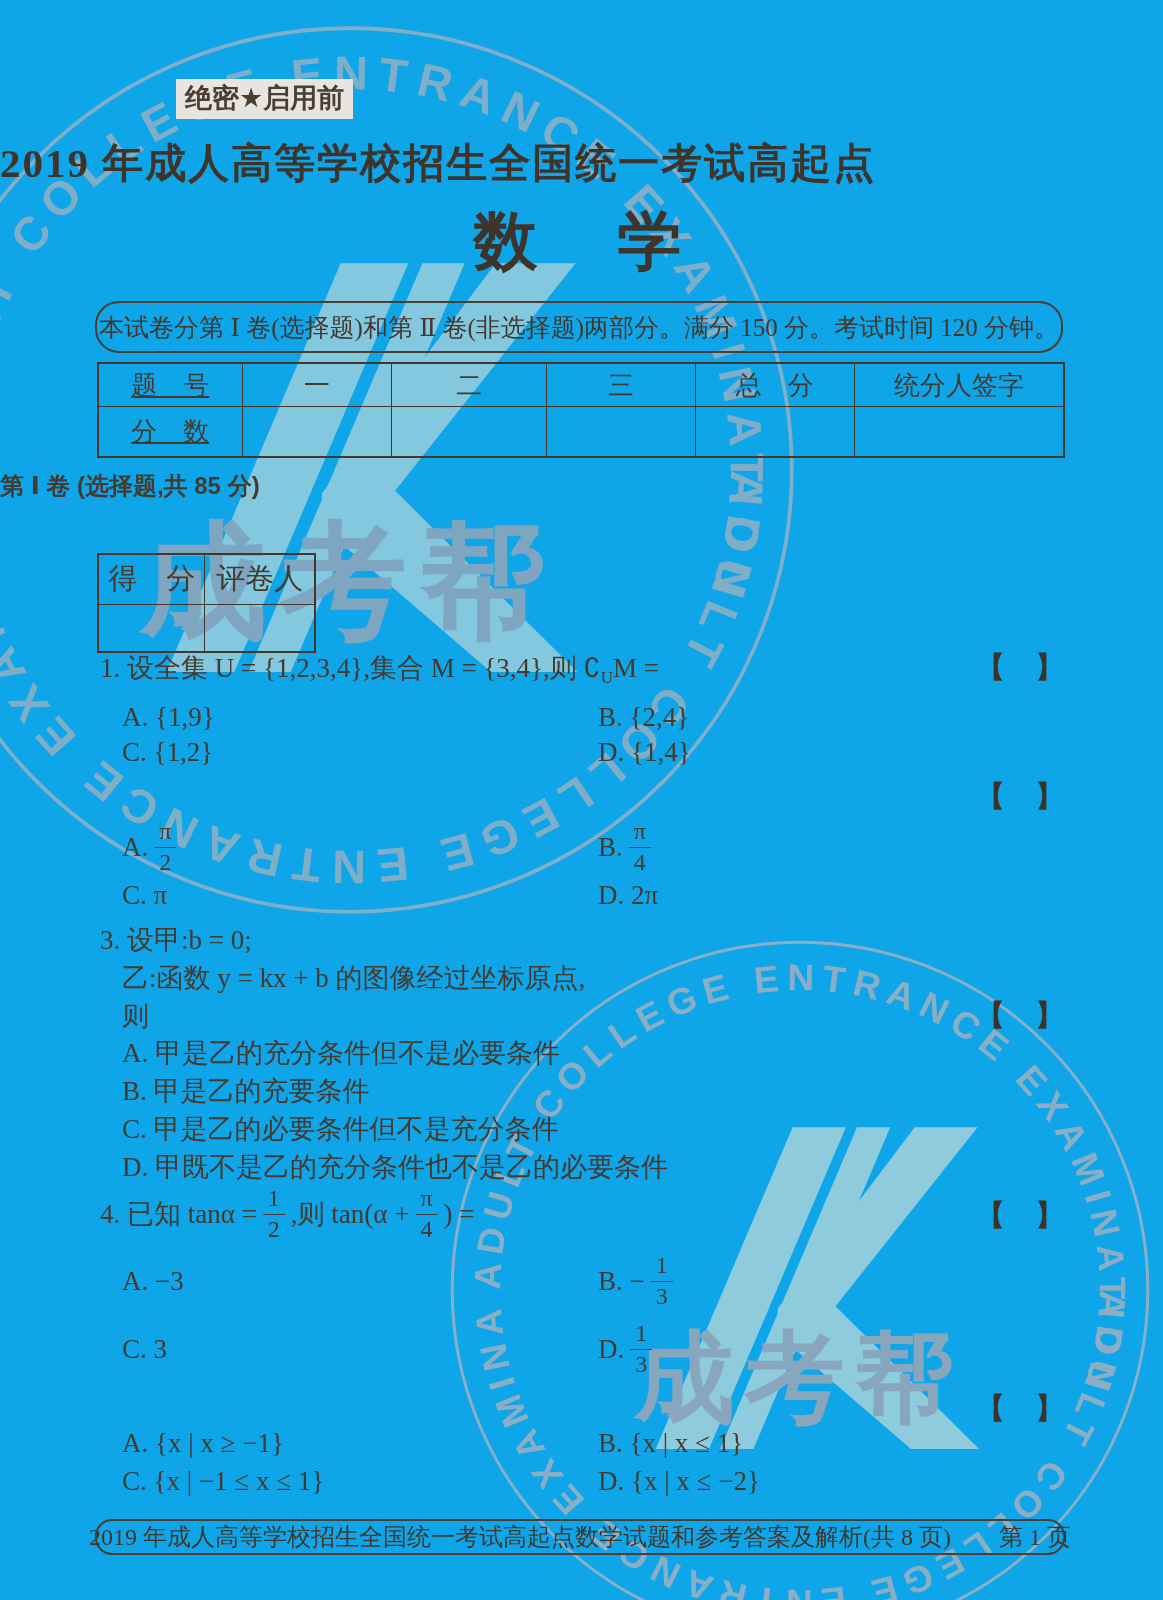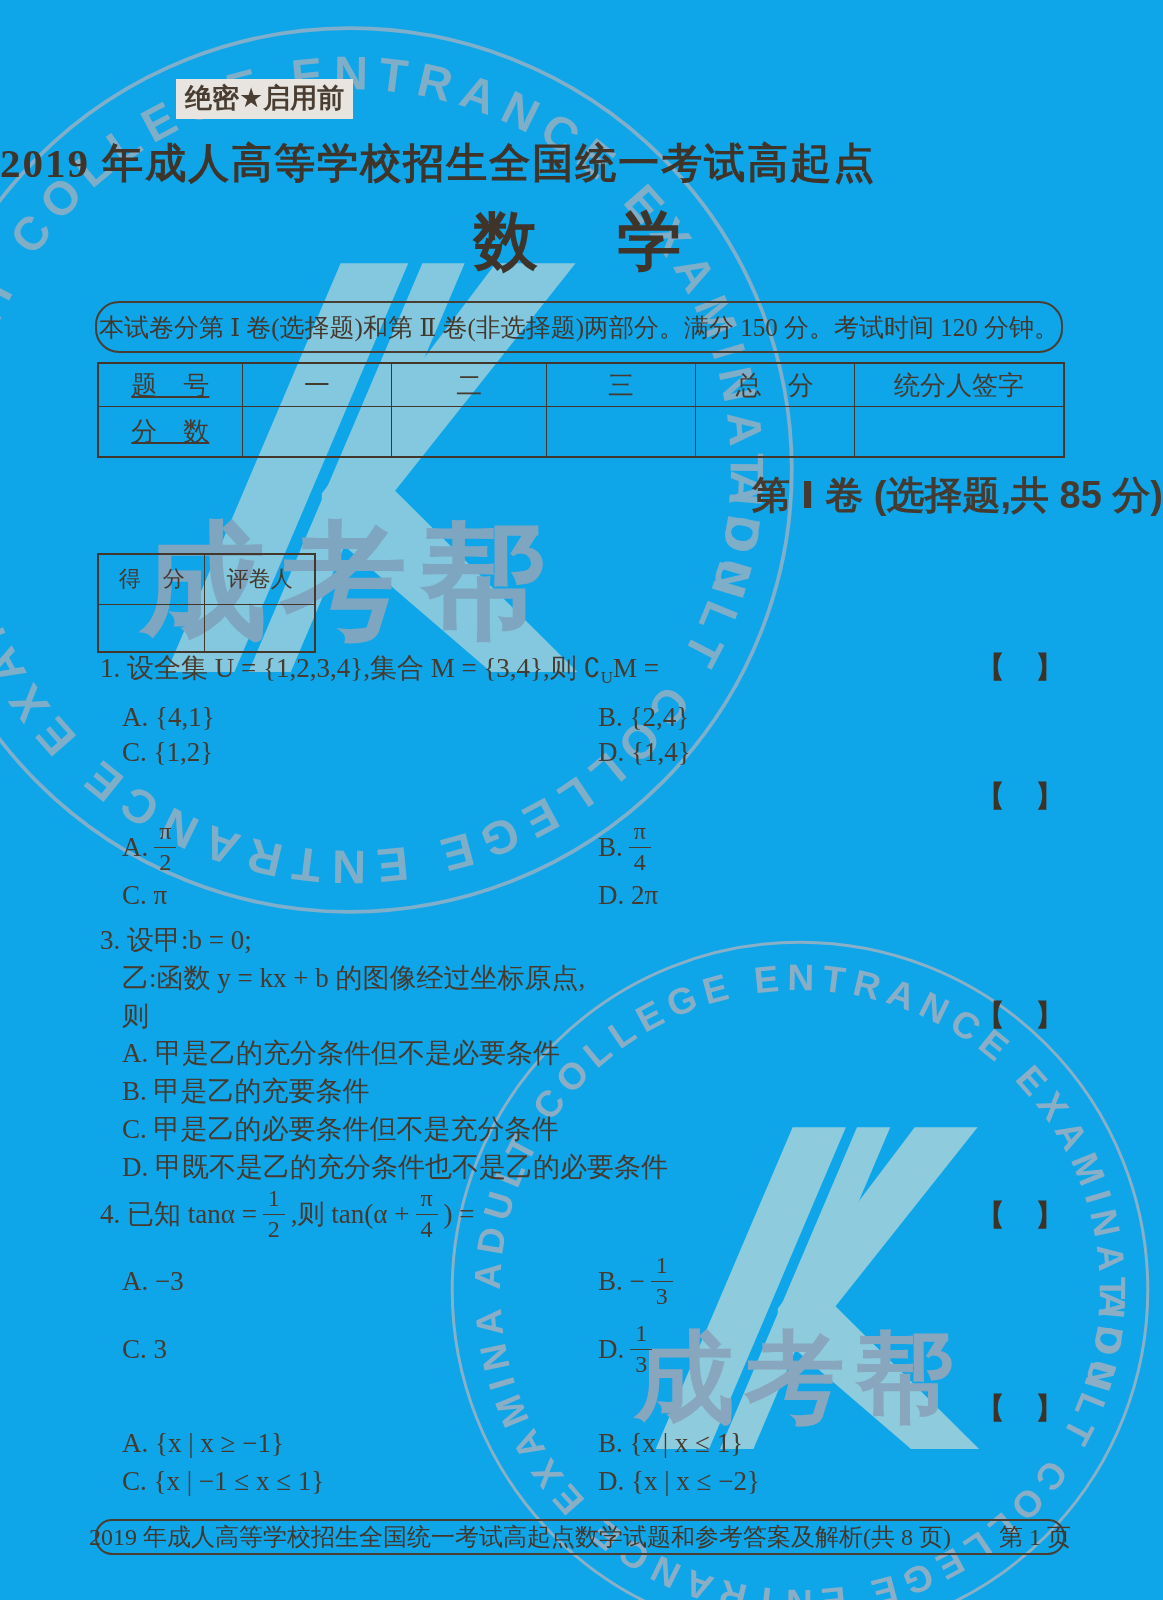--- a/index.html
+++ b/index.html
@@ -33,28 +33,28 @@
   
   .score-table{position:absolute;left:97px;top:362px;width:964px;height:92px;
     border:2.5px solid #43372c;display:grid;
     grid-template-columns:14.8% 15.5% 16.1% 15.4% 16.5% auto;
     grid-template-rows:46% 54%;}
   .score-table .cell{border-left:1.5px solid #43372c;border-top:1.5px solid #43372c;
     display:flex;align-items:center;justify-content:center;font-size:26px;}
   .score-table .cell.c0{border-left:none;text-decoration:underline;}
   .score-table .cell.r0{border-top:none;}
   
-  .section-title{position:absolute;left:0;top:470px;width:100%;text-align:right;
-    font-size:38px;font-weight:bold;color:#453a2f;
+  .section-title{position:absolute;left:0;top:470px;width:100%;text-align:left;
+    font-size:24px;font-weight:bold;color:#453a2f;
     font-family:"Liberation Sans","DejaVu Sans",sans-serif;}
   .grader-box{position:absolute;left:97px;top:553px;width:215px;height:96px;
     border:2px solid #43372c;display:grid;grid-template-columns:49% auto;
     grid-template-rows:51% auto;}
   .grader-box .cell{border-left:1.5px solid #43372c;border-top:1.5px solid #43372c;
-    display:flex;align-items:center;justify-content:center;font-size:22px;}
+    display:flex;align-items:center;justify-content:center;font-size:29px;}
   .grader-box .cell.c0{border-left:none;}
   .grader-box .cell.r0{border-top:none;}
   .instruction{position:absolute;left:337px;top:556px;width:700px;font-size:26px;
     font-weight:bold;line-height:38px;color:#40352b;
     font-family:"Liberation Sans","DejaVu Sans",sans-serif;}
   .instruction .l2{padding-left:58px;}
   
   .stem{position:absolute;left:100px;font-size:27px;white-space:nowrap;color:#46392d;}
   .mstem{display:flex;align-items:center;}
   .optrow{position:absolute;left:122px;width:920px;display:grid;
@@ -140,21 +140,21 @@
 
 
   <div class="stem" style="top:650px">
     <span>1. 设全集 U = {1,2,3,4},集合 M = {3,4},则 ∁</span><span class="sub">U</span><span>M =</span>
   </div>
   <div class="brk" style="top:648px">
     <span>【</span>
     <span>】</span>
   </div>
   <div class="optrow" style="top:702px">
-    <div class="opt">A. {4,1}</div>
+    <div class="opt">A. {1,9}</div>
     <div class="opt">B. {2,4}</div>
   </div>
   <div class="optrow" style="top:737px">
     <div class="opt">C. {1,2}</div>
     <div class="opt">D. {1,4}</div>
   </div>
 
   <div class="brk" style="top:777px">
     <span>【</span>
     <span>】</span>

